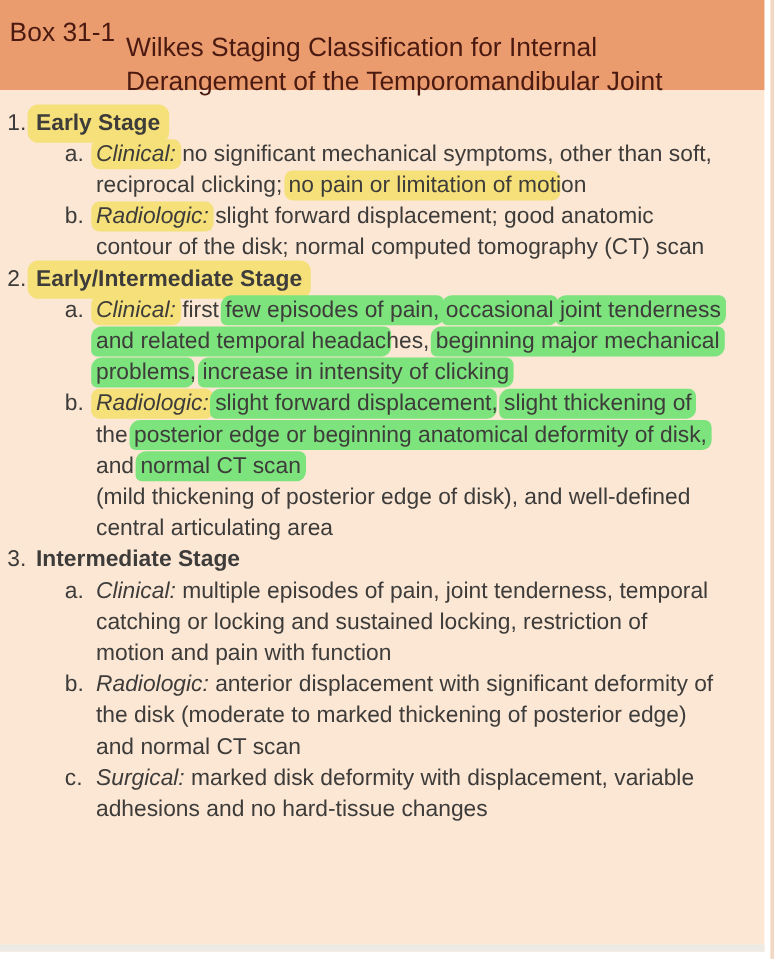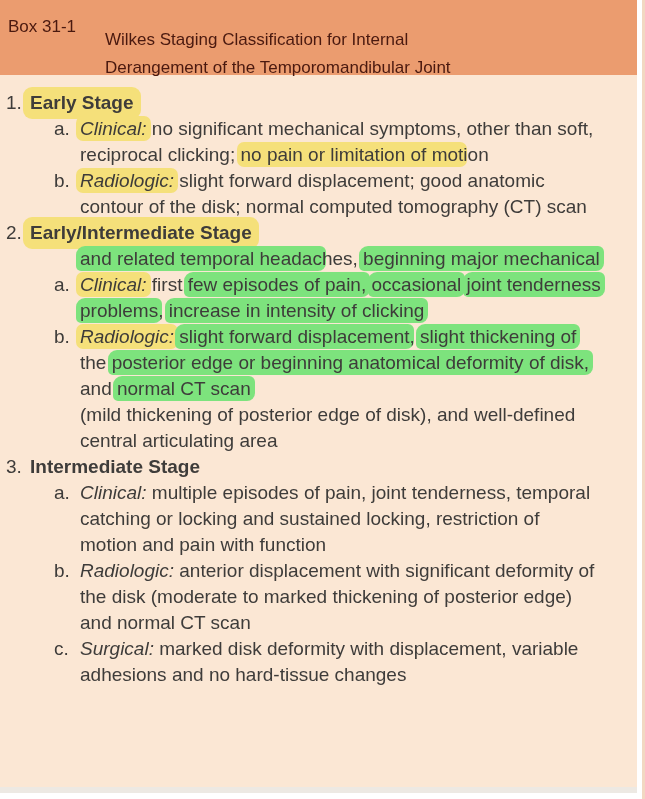--- a/index.html
+++ b/index.html
@@ -37,21 +37,21 @@
     position:absolute;left:0;bottom:0;width:637px;height:6px;
     background:var(--bottom-edge);
   }
   .box-header{
     background:var(--header-bg);
     color:var(--header-text);
     height:75px;
     box-sizing:border-box;
     padding:13px 10px 0 8px;
     display:flex;
-    font-size:17px;
+    font-size:22px;
     line-height:28px;
   }
   .box-label{
     width:97px;flex:none;
     font-weight:normal;
   }
   .box-title{
     font-weight:normal;
     margin-top:13px;
   }
@@ -106,22 +106,22 @@
               <div class="line first"><span class="marker">b.</span><span class="label hl hl-y">Radiologic:</span> <span class="seg">slight forward displacement; good anatomic</span></div>
               <div class="line cont"><span class="seg">contour of the disk; normal computed tomography (CT) scan</span></div>
             </div>
           </div>
           <div class="stage">
             <div class="stage-heading">
               <span class="stage-num">2.</span>
               <span class="stage-title hl hl-y">Early/Intermediate Stage</span>
             </div>
             <div class="item">
+              <div class="line first"><span class="marker">a.</span><span class="label hl hl-y">Clinical:</span> <span class="seg">first </span><span class="hl hl-g">few episodes of pain,</span><span class="seg"> </span><span class="hl hl-g">occasional</span><span class="seg"> </span><span class="hl hl-g">joint tenderness</span></div>
               <div class="line cont"><span class="hl hl-g">and related temporal headac</span><span class="seg">hes, </span><span class="hl hl-g">beginning major mechanical</span></div>
-              <div class="line first"><span class="marker">a.</span><span class="label hl hl-y">Clinical:</span> <span class="seg">first </span><span class="hl hl-g">few episodes of pain,</span><span class="seg"> </span><span class="hl hl-g">occasional</span><span class="seg"> </span><span class="hl hl-g">joint tenderness</span></div>
               <div class="line cont"><span class="hl hl-g">problems</span><span class="seg">, </span><span class="hl hl-g">increase in intensity of clicking</span></div>
             </div>
             <div class="item">
               <div class="line first"><span class="marker">b.</span><span class="label hl hl-y">Radiologic:</span> <span class="hl hl-g">slight forward displacement</span><span class="seg">, </span><span class="hl hl-g">slight thickening of</span></div>
               <div class="line cont"><span class="seg">the </span><span class="hl hl-g">posterior edge or beginning anatomical deformity of disk,</span></div>
               <div class="line cont"><span class="seg">and </span><span class="hl hl-g">normal CT scan</span></div>
             </div>
             <div class="item">
               <div class="line cont"><span class="seg">(mild thickening of posterior edge of disk), and well-defined</span></div>
               <div class="line cont"><span class="seg">central articulating area</span></div>

